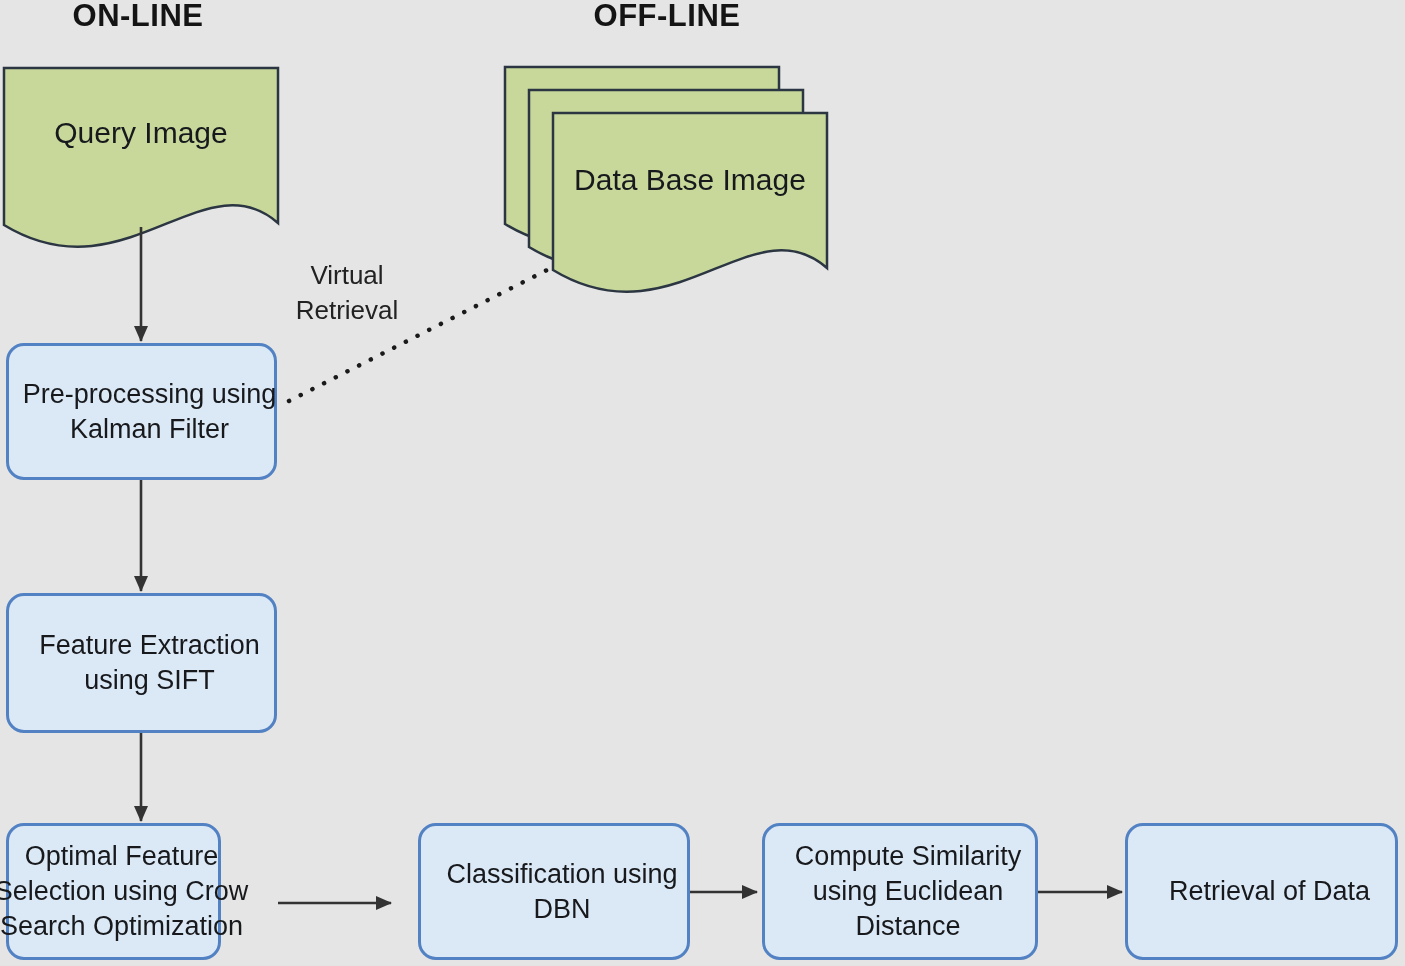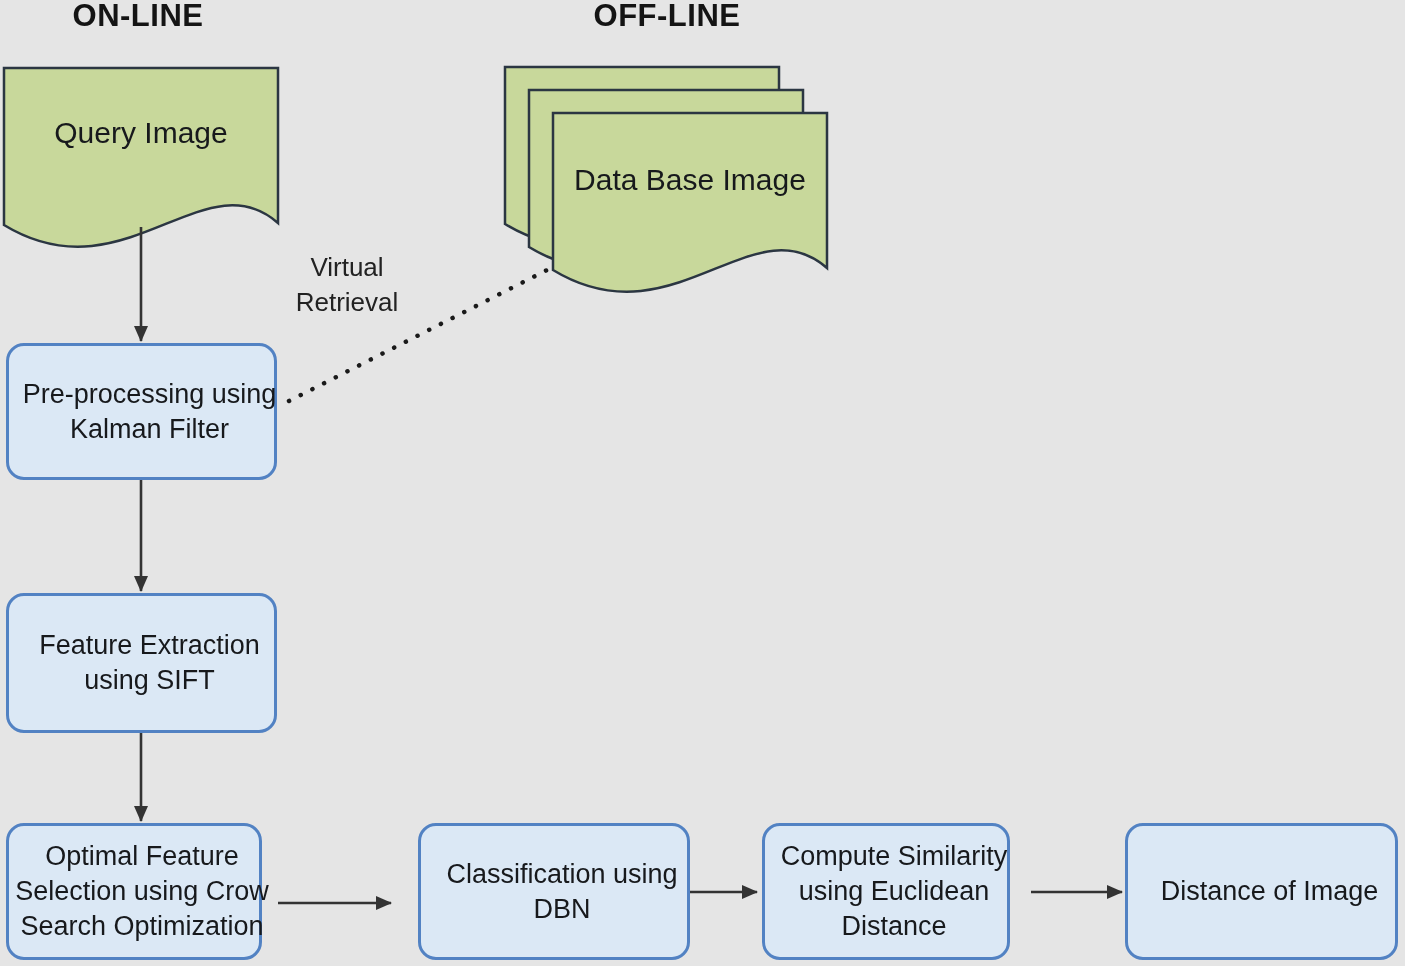--- a/index.html
+++ b/index.html
@@ -70,49 +70,49 @@
     <line class="arrow-line" x1="668" y1="892" x2="757" y2="892" marker-end="url(#ah)"></line>
     <line class="arrow-line" x1="1031" y1="892" x2="1122" y2="892" marker-end="url(#ah)"></line>
   </svg>
 
   <div class="hdr" style="left:38px; width:200px;">ON-LINE</div>
   <div class="hdr" style="left:567px; width:200px;">OFF-LINE</div>
 
   <div class="doc-label" style="left:4px; top:115px; width:274px;">Query Image</div>
   <div class="doc-label" style="left:553px; top:162px; width:274px;">Data Base Image</div>
 
-  <div class="conn-label" style="left:267px; top:250px; width:160px;">
+  <div class="conn-label" style="left:267px; top:258px; width:160px;">
     <span>Virtual</span>
     <span>Retrieval</span>
   </div>
 
   <div class="node" style="left:6px; top:343px; width:271px; height:137px;">
     <span>Pre-processing using</span>
     <span>Kalman Filter</span>
   </div>
 
   <div class="node" style="left:6px; top:593px; width:271px; height:140px;">
     <span>Feature Extraction</span>
     <span>using SIFT</span>
   </div>
 
-  <div class="node" style="left:6px; top:823px; width:256px; height:137px;">
+  <div class="node" style="left:6px; top:823px; width:215px; height:137px;">
     <span>Optimal Feature</span>
     <span>Selection using Crow</span>
     <span>Search Optimization</span>
   </div>
 
   <div class="node" style="left:418px; top:823px; width:272px; height:137px;">
     <span>Classification using</span>
     <span>DBN</span>
   </div>
 
-  <div class="node" style="left:762px; top:823px; width:248px; height:137px;">
+  <div class="node" style="left:762px; top:823px; width:276px; height:137px;">
     <span>Compute Similarity</span>
     <span>using Euclidean</span>
     <span>Distance</span>
   </div>
 
   <div class="node" style="left:1125px; top:823px; width:273px; height:137px;">
-    <span>Distance of Image</span>
+    <span>Retrieval of Data</span>
   </div>
 
 </div>
 
 </body></html>

